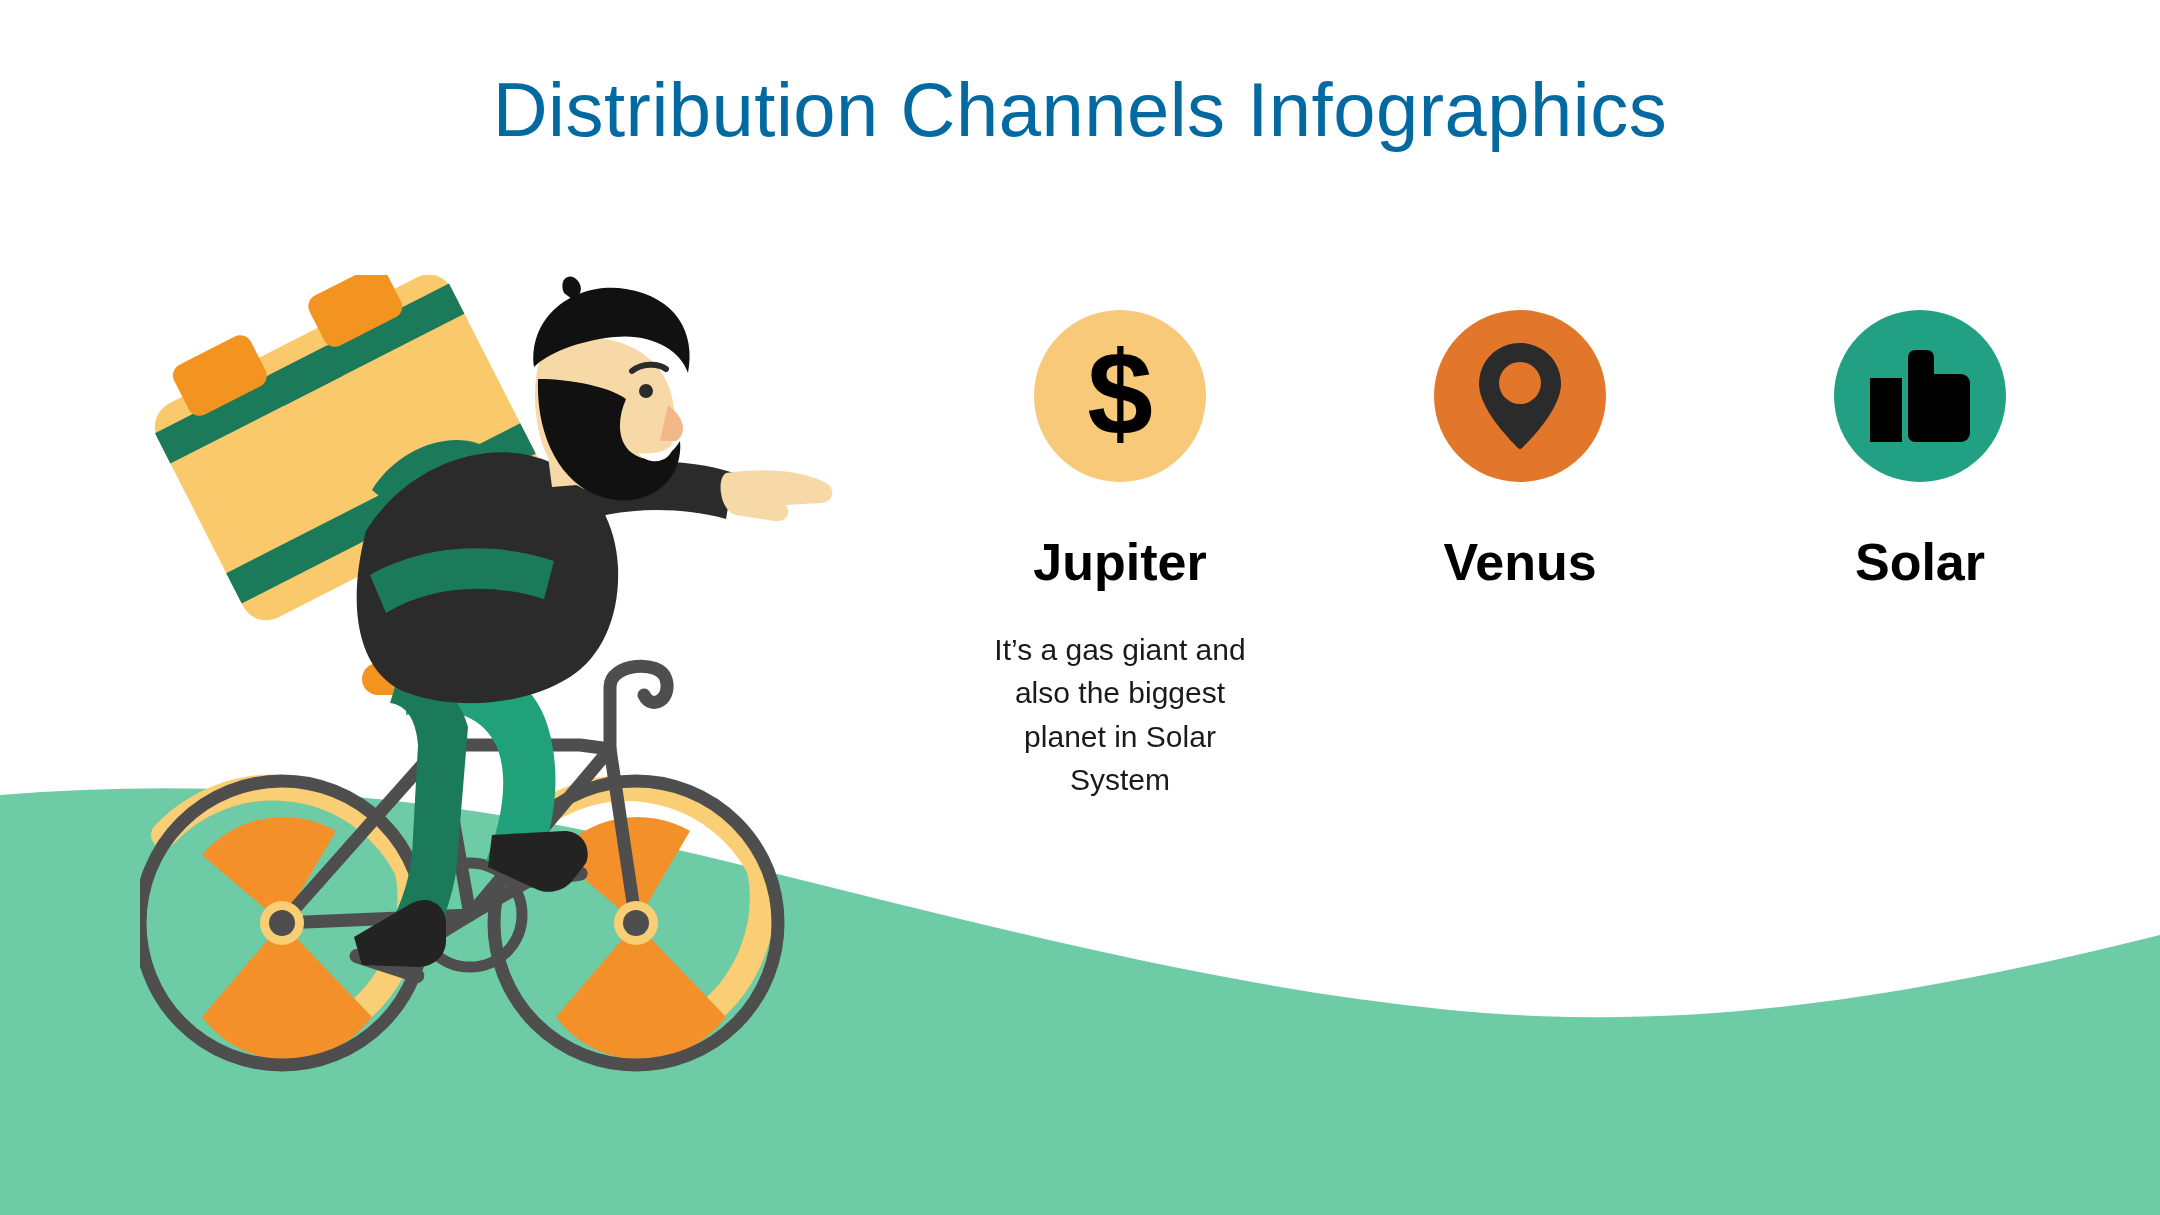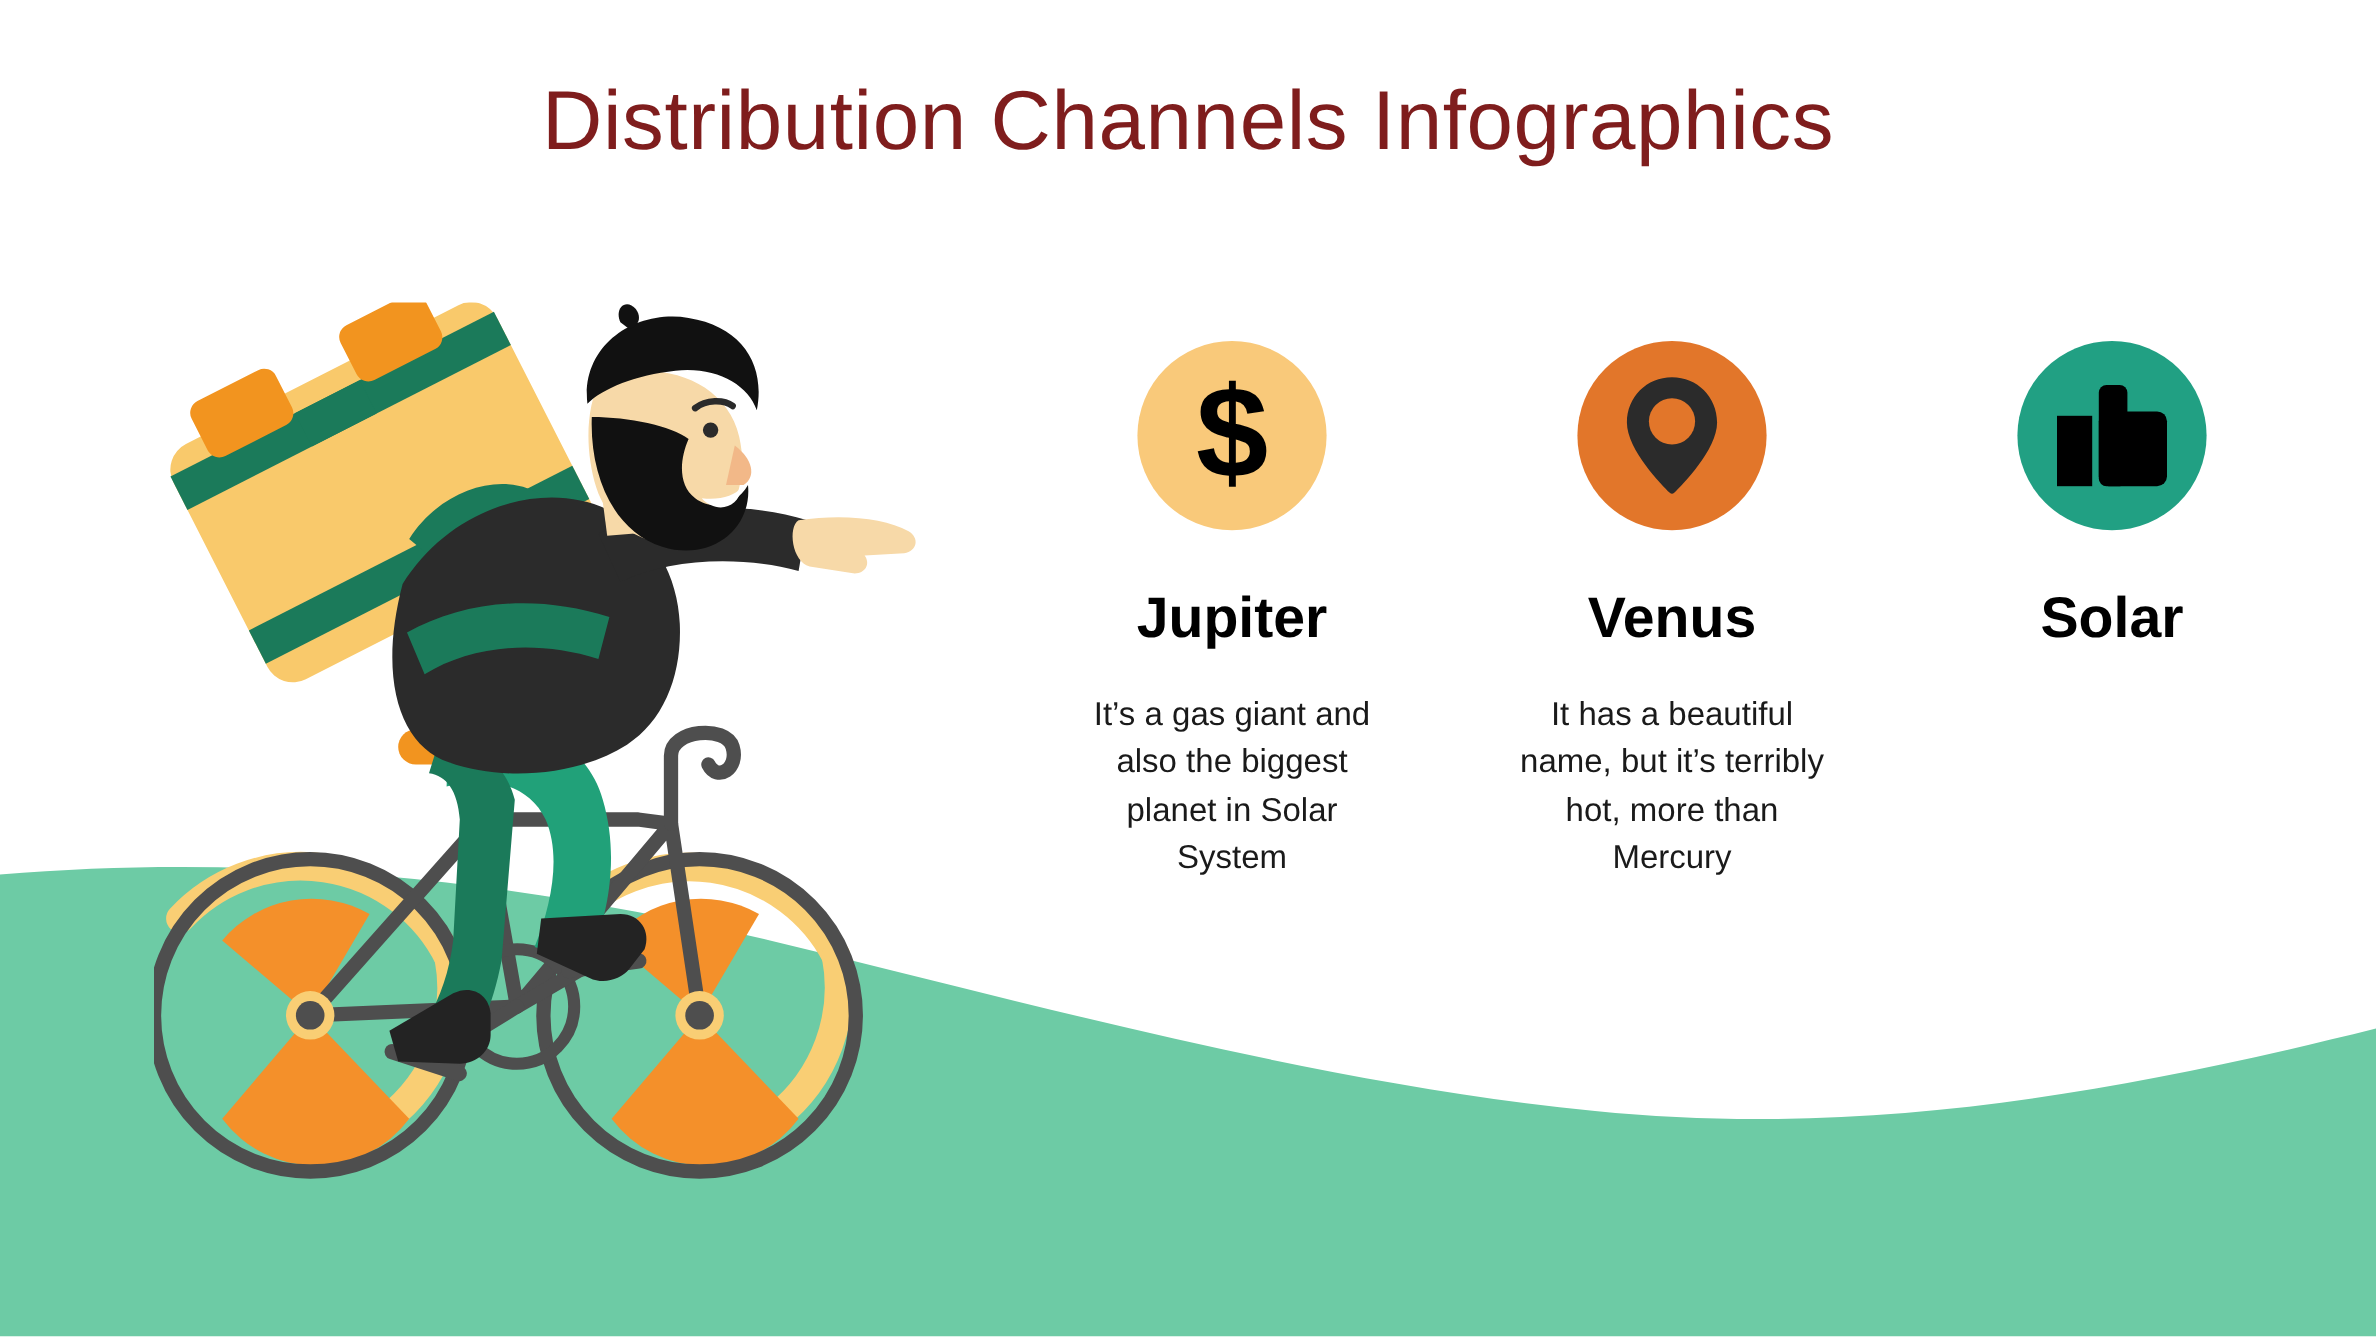--- a/index.html
+++ b/index.html
@@ -37,21 +37,21 @@
   
   #slide-title {
     position: absolute;
     left: 0;
     top: 68px;
     width: 2160px;
     text-align: center;
     font-size: 76px;
     font-weight: 400;
     letter-spacing: 0.5px;
-    color: #7f1d1d;
+    color: #0369a1;
     line-height: 1.1;
     z-index: 5;
     white-space: nowrap;
   }
 
   
   #illustration {
     position: absolute;
     left: 140px;
     top: 275px;
@@ -235,21 +235,20 @@
 
     <div class="column col-venus">
       <div class="icon-circle" style="background:#E2762A">
         <svg width="86" height="110" viewBox="0 0 86 110">
           <path d="M43 2 C20 2 2 20 2 43 C2 68 34 100 41 107 C42.3 108.2 43.7 108.2 45 107
                    C52 100 84 68 84 43 C84 20 66 2 43 2 Z" fill="#2B2B2B"></path>
           <circle cx="43" cy="42" r="21" fill="#E2762A"></circle>
         </svg>
       </div>
       <div class="col-title">Venus</div>
-      <div class="col-body">It has a beautiful name, but it’s terribly hot, more than Mercury</div>
     </div>
 
     <div class="column col-mars">
       <div class="icon-circle" style="background:#21A083">
         <svg width="104" height="96" viewBox="0 0 104 96">
           <rect x="2" y="30" width="32" height="64" fill="#000000"></rect>
           <rect x="40" y="2" width="26" height="92" rx="7" fill="#000000"></rect>
           <rect x="40" y="26" width="62" height="68" rx="9" fill="#000000"></rect>
         </svg>
       </div>

